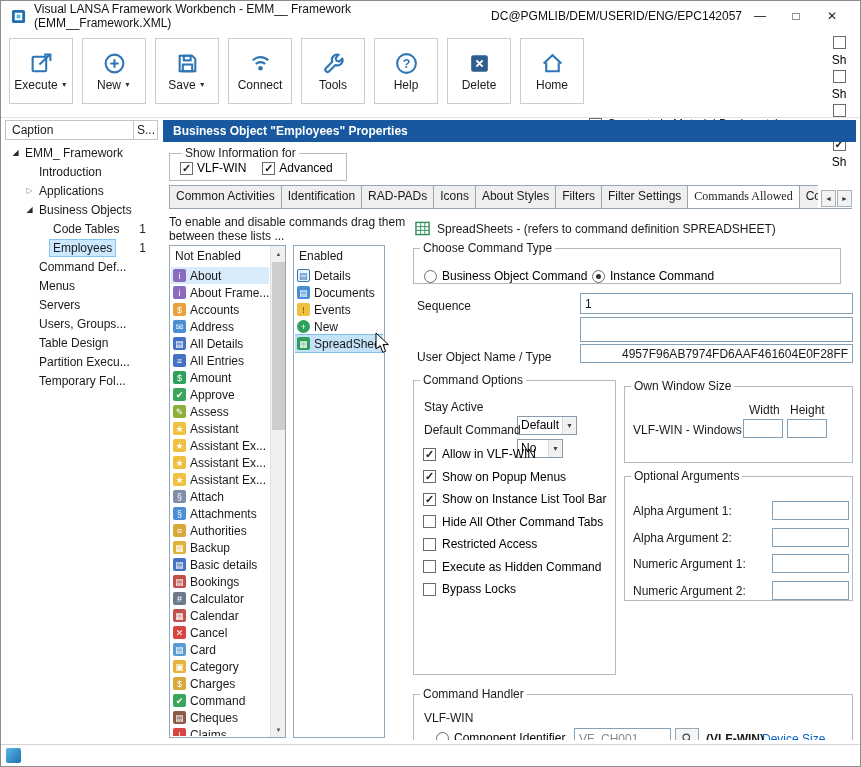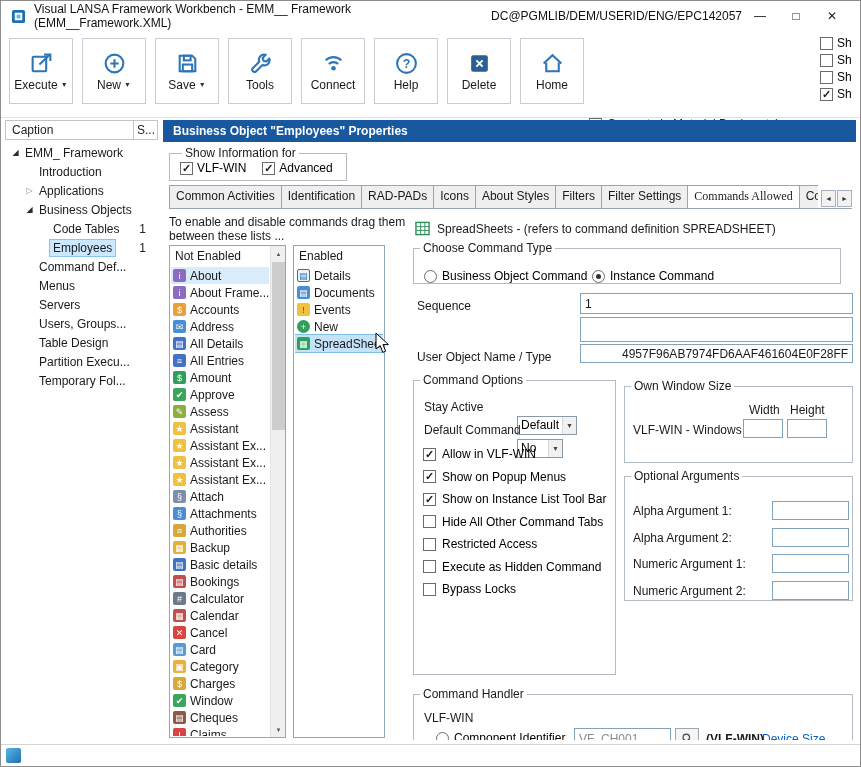--- a/index.html
+++ b/index.html
@@ -15,21 +15,21 @@
   .win-btn{width:36px;text-align:center;font-size:12px;color:#222;}
 
   
   .toolbar{height:87px;flex:0 0 auto;position:relative;display:flex;align-items:flex-start;padding:7px 0 0 8px;gap:9px;border-bottom:1px solid #E2E2E2;}
   .tbtn{width:64px;height:66px;border:1px solid #C8CDD4;background:#fff;display:flex;flex-direction:column;align-items:center;justify-content:center;gap:3px;}
   .tbtn svg{width:25px;height:25px;display:block;}
   .tbtn .lbl{font-size:12px;color:#1a1a1a;display:flex;align-items:center;gap:3px;line-height:12px;white-space:nowrap;}
   .caret{font-size:7px;color:#333;}
   .material-check{position:absolute;left:588px;top:86px;display:flex;align-items:center;gap:5px;font-size:12px;color:#222;white-space:nowrap;}
   .side-checks{position:absolute;right:2px;top:5px;display:flex;flex-direction:column;gap:3px;width:38px;overflow:hidden;}
-  .side-check{display:flex;align-items:center;gap:4px;font-size:12px;}
+  .side-check{display:flex;align-items:center;gap:4px;font-size:12px;flex-direction:column;}
   .cb{width:13px;height:13px;border:1px solid #6B6B6B;background:#fff;display:inline-flex;align-items:center;justify-content:center;font-size:11px;line-height:11px;color:#222;flex:none;font-weight:bold;}
 
   
   .body-row{flex:1;display:flex;padding:2px 4px 4px 4px;gap:5px;min-height:0;}
   .left-panel{width:153px;flex:none;display:flex;flex-direction:column;min-height:0;}
   .panel-header{height:20px;flex:none;border:1px solid #C4C4C4;display:flex;align-items:center;font-size:12px;padding:0 0 0 6px;color:#222;gap:12px;}
   .panel-header .sort-col{margin-left:auto;border-left:1px solid #C4C4C4;height:100%;display:flex;align-items:center;padding:0 3px;width:24px;}
   .tree{flex:1;overflow:hidden;padding-top:3px;}
   .tree-row{height:19px;display:flex;align-items:center;font-size:12px;color:#1a1a1a;}
   .tree-arrow{width:13px;flex:none;font-size:8px;color:#2b2b2b;text-align:center;}
@@ -143,33 +143,33 @@
               <path d="M4.5 4.5 h12 l3 3 v12 h-15 z" fill="none" stroke="#2E75B6" stroke-width="2"></path>
               <rect x="8.5" y="4.5" width="6.5" height="4.5" fill="none" stroke="#2E75B6" stroke-width="2"></rect>
               <rect x="7.5" y="13" width="9" height="6.5" fill="none" stroke="#2E75B6" stroke-width="2"></rect>
             </svg>
           </span>
           <span class="lbl">Save<span class="caret">▼</span></span>
         </div>
         <div class="tbtn">
           <span class="ticon">
             <svg viewBox="0 0 24 24">
-              <path d="M20.5 7.2 a5 5 0 0 1 -6.6 6.2 l-6.2 6.2 a2.2 2.2 0 0 1 -3.1 -3.1 l6.2 -6.2 a5 5 0 0 1 6.2 -6.6 l-3 3 0.9 2.6 2.6 0.9 z" fill="none" stroke="#2E75B6" stroke-width="2" stroke-linejoin="round"></path>
-            </svg>
-          </span>
-          <span class="lbl">Tools</span>
-        </div>
-        <div class="tbtn">
-          <span class="ticon">
-            <svg viewBox="0 0 24 24">
               <circle cx="12" cy="16.5" r="2.2" fill="#2E75B6"></circle>
               <path d="M7.5 12.5 a6.5 6.5 0 0 1 9 0 M4.5 9 a10.5 10.5 0 0 1 15 0" fill="none" stroke="#2E75B6" stroke-width="2"></path>
             </svg>
           </span>
           <span class="lbl">Connect</span>
+        </div>
+        <div class="tbtn">
+          <span class="ticon">
+            <svg viewBox="0 0 24 24">
+              <path d="M20.5 7.2 a5 5 0 0 1 -6.6 6.2 l-6.2 6.2 a2.2 2.2 0 0 1 -3.1 -3.1 l6.2 -6.2 a5 5 0 0 1 6.2 -6.6 l-3 3 0.9 2.6 2.6 0.9 z" fill="none" stroke="#2E75B6" stroke-width="2" stroke-linejoin="round"></path>
+            </svg>
+          </span>
+          <span class="lbl">Tools</span>
         </div>
         <div class="tbtn">
           <span class="ticon">
             <svg viewBox="0 0 24 24">
               <circle cx="12" cy="12" r="9" fill="none" stroke="#2E75B6" stroke-width="2"></circle>
               <text x="12" y="16.5" text-anchor="middle" font-size="12" font-weight="bold" fill="#2E75B6">?</text>
             </svg>
           </span>
           <span class="lbl">Help</span>
         </div>
@@ -417,21 +417,21 @@
               <div class="li">
                 <span class="lic" style="background: rgb(232, 179, 60);">▣</span>
                 <span>Category</span>
               </div>
               <div class="li">
                 <span class="lic" style="background: rgb(217, 168, 59);">$</span>
                 <span>Charges</span>
               </div>
               <div class="li">
                 <span class="lic" style="background: rgb(59, 165, 92);">✔</span>
-                <span>Window</span>
+                <span>Command</span>
               </div>
               <div class="li">
                 <span class="lic" style="background: rgb(140, 90, 70);">▤</span>
                 <span>Cheques</span>
               </div>
               <div class="li">
                 <span class="lic" style="background: rgb(214, 69, 65);">!</span>
                 <span>Claims</span>
               </div>
             </div>

